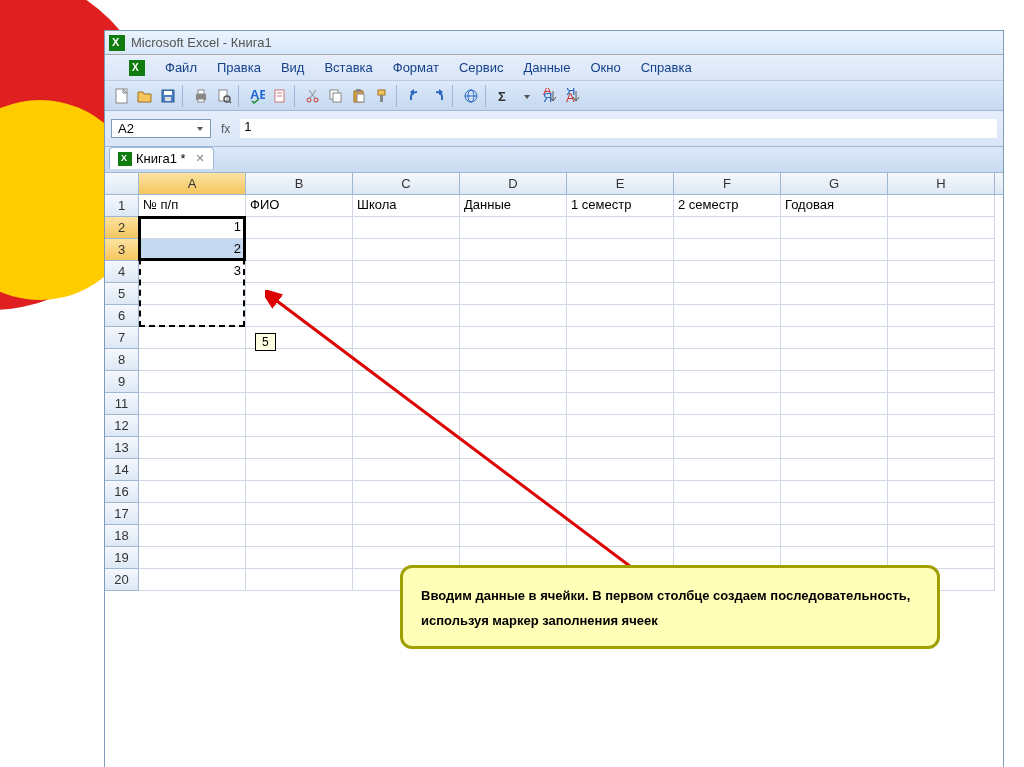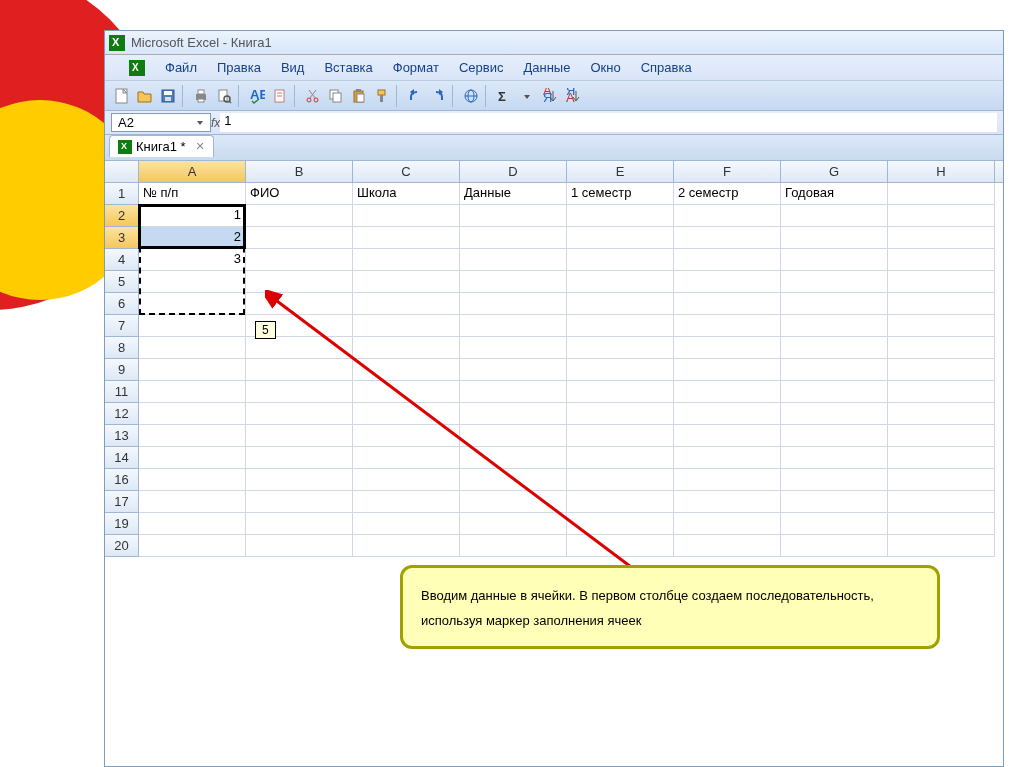--- a/index.html
+++ b/index.html
@@ -12,23 +12,23 @@
 .app-icon{width:16px;height:16px;margin-right:6px;background:#107c10;position:relative}
 .app-icon::before{content:"X";position:absolute;color:#fff;font-weight:bold;font-size:11px;left:3px;top:1px}
 .title-text{color:#555;font-size:13px}
 .menu-bar{height:26px;background:linear-gradient(#e6eefc,#d9e5f7);display:flex;align-items:center;padding:0 24px;border-bottom:1px solid #b8cce4}
 .menu-icon{width:16px;height:16px;background:#107c10;margin-right:10px;position:relative}
 .menu-icon::before{content:"X";position:absolute;color:#fff;font-weight:bold;font-size:10px;left:3px;top:2px}
 .menu-item{padding:3px 10px;color:#15428b;cursor:pointer}
 .toolbar{height:30px;background:linear-gradient(#dce8f8,#c5d9f1);display:flex;align-items:center;padding:0 6px;gap:1px;border-bottom:1px solid #9fb6d4}
 .tool-btn{width:22px;height:22px;display:flex;align-items:center;justify-content:center;cursor:pointer;border:1px solid transparent}
 .tool-sep{width:5px;height:22px;border-left:1px solid #a0b8d8;margin:0 2px}
-.formula-bar{height:24px;background:linear-gradient(#e6eefc,#d9e5f7);display:flex;align-items:center;padding:2px 6px;border-bottom:1px solid #9fb6d4}
+.formula-bar{height:36px;background:linear-gradient(#e6eefc,#d9e5f7);display:flex;align-items:center;padding:2px 6px;gap:10px;border-bottom:1px solid #9fb6d4}
 .name-box{width:100px;height:19px;background:#fff;border:1px solid #7f9db9;padding:1px 6px;display:flex;align-items:center;justify-content:space-between}
-.fx-label{font-style:italic;color:#555;font-size:12px}
+.fx-label{color:#555;font-size:12px}
 .formula-input{flex:1;height:19px;background:#fff;border:none;padding:0 4px}
 .workbook-bar{height:26px;background:linear-gradient(#dce8f8,#c8dbf0);display:flex;padding:0 4px;border-bottom:1px solid #9fb6d4}
 .workbook-tab{height:22px;background:#fff;border:1px solid #9fb6d4;border-bottom:none;border-radius:4px 4px 0 0;padding:2px 8px;display:flex;align-items:center;gap:4px}
 .wb-icon{width:14px;height:14px;background:#107c10;position:relative}
 .wb-icon::before{content:"X";position:absolute;color:#fff;font-weight:bold;font-size:9px;left:3px;top:1px}
 .close-tab{color:#888;font-size:11px;margin-left:6px}
 .grid-area{position:relative;background:#fff;height:calc(100% - 130px);overflow:hidden}
 .col-headers{display:flex;height:22px;background:linear-gradient(#f5f8fd,#dde8f5);border-bottom:1px solid #9fb6d4}
 .corner{width:34px;border-right:1px solid #9fb6d4;background:linear-gradient(#f5f8fd,#dde8f5)}
 .col-h{width:107px;border-right:1px solid #9fb6d4;display:flex;align-items:center;justify-content:center;color:#333;cursor:pointer}
@@ -36,21 +36,21 @@
 .row{display:flex;height:22px}
 .row-h{width:34px;background:linear-gradient(#f5f8fd,#dde8f5);border-right:1px solid #9fb6d4;border-bottom:1px solid #9fb6d4;display:flex;align-items:center;justify-content:center;color:#333;cursor:pointer}
 .row-h.sel{background:linear-gradient(#fce3a0,#f5c65f)}
 .cell{width:107px;height:22px;border-right:1px solid #d0d7e5;border-bottom:1px solid #d0d7e5;padding:2px 4px;overflow:hidden;white-space:nowrap}
 .cell.num{text-align:right}
 .cell.selected{background:#c5d9f1}
 .marquee{position:absolute;border:2px dashed #000;pointer-events:none}
 .active-border{position:absolute;border:3px solid #000;pointer-events:none}
 .tooltip{position:absolute;background:#ffffe1;border:1px solid #000;padding:1px 6px;font-size:12px}
 .arrow{position:absolute;z-index:5;pointer-events:none}
-.callout{position:absolute;background:#ffffb8;border:3px solid #a0a000;border-radius:12px;padding:14px 18px;font-size:18px;font-weight:normal;line-height:1.4;z-index:6}
+.callout{position:absolute;background:#ffffb8;border:3px solid #a0a000;border-radius:12px;padding:14px 18px;font-size:18px;font-weight:bold;line-height:1.4;z-index:6}
 svg{display:block}
 </style>
 </head>
 <body>
 
 <div class="bg-circles">
   <div class="circle-red"></div>
   <div class="circle-yellow"></div>
 </div>
 
@@ -389,20 +389,31 @@
         <div class="cell"></div>
         <div class="cell"></div>
         <div class="cell"></div>
         <div class="cell"></div>
         <div class="cell"></div>
         <div class="cell"></div>
         <div class="cell"></div>
         <div class="cell"></div>
       </div>
     <div class="row">
+        <div class="row-h">18</div>
+        <div class="cell"></div>
+        <div class="cell"></div>
+        <div class="cell"></div>
+        <div class="cell"></div>
+        <div class="cell"></div>
+        <div class="cell"></div>
+        <div class="cell"></div>
+        <div class="cell"></div>
+      </div>
+    <div class="row">
         <div class="row-h">19</div>
         <div class="cell"></div>
         <div class="cell"></div>
         <div class="cell"></div>
         <div class="cell"></div>
         <div class="cell"></div>
         <div class="cell"></div>
         <div class="cell"></div>
         <div class="cell"></div>
       </div>

